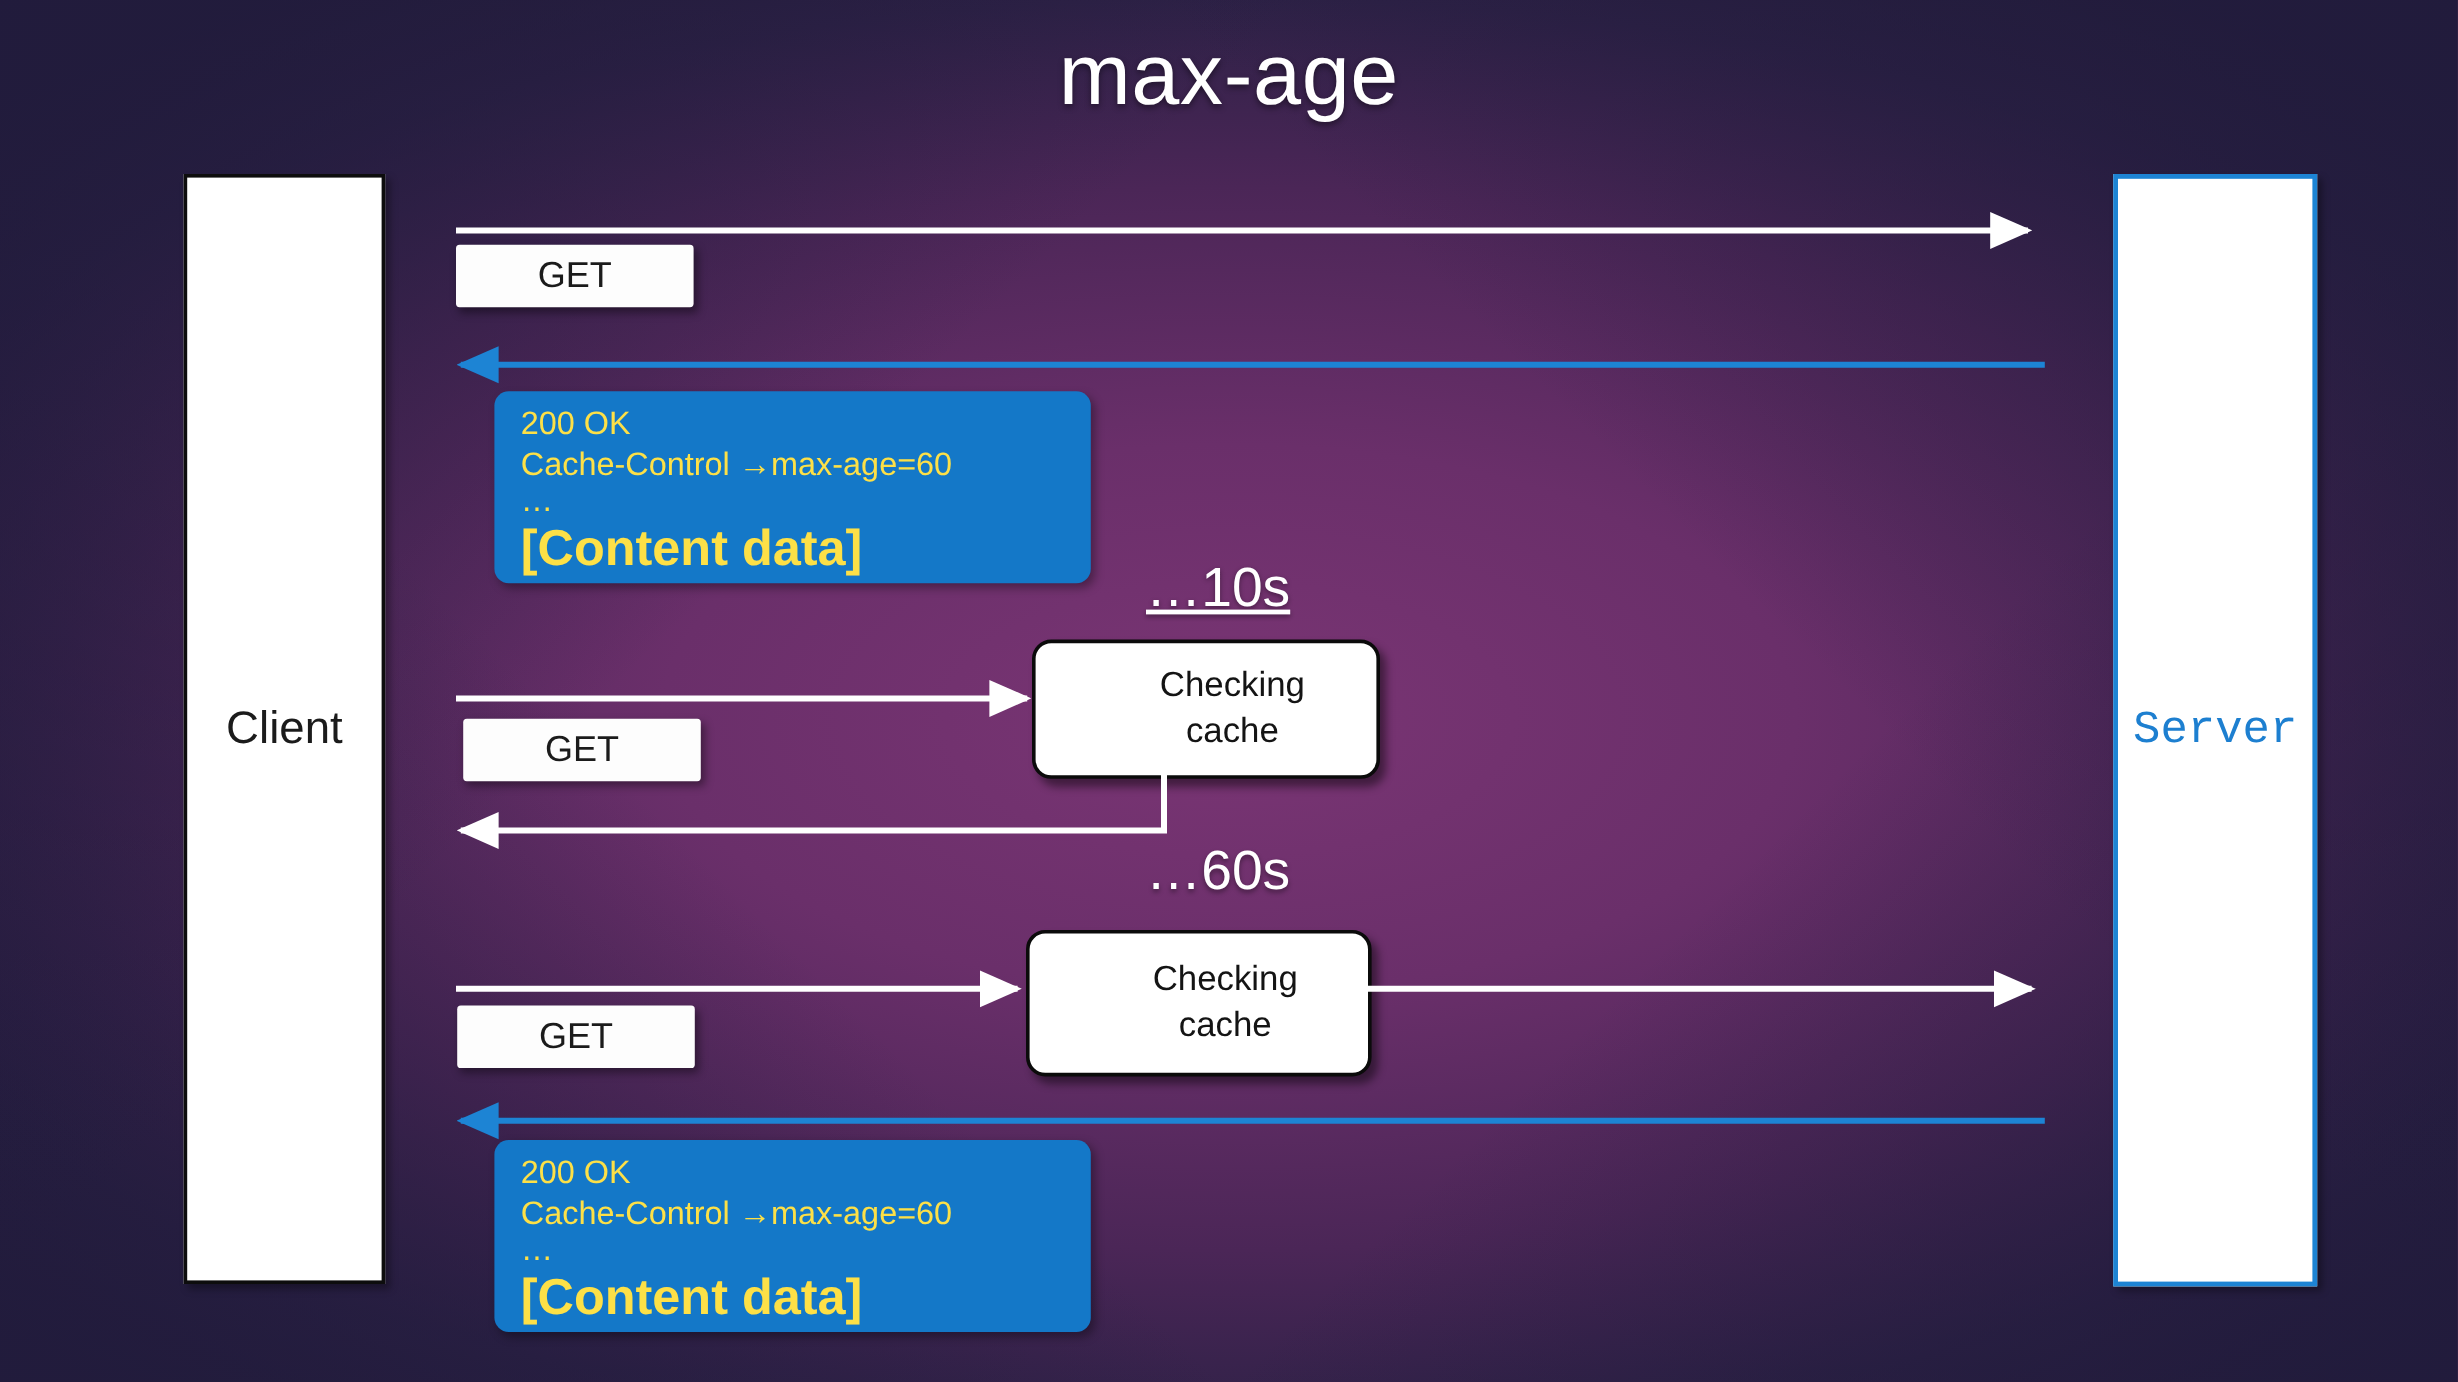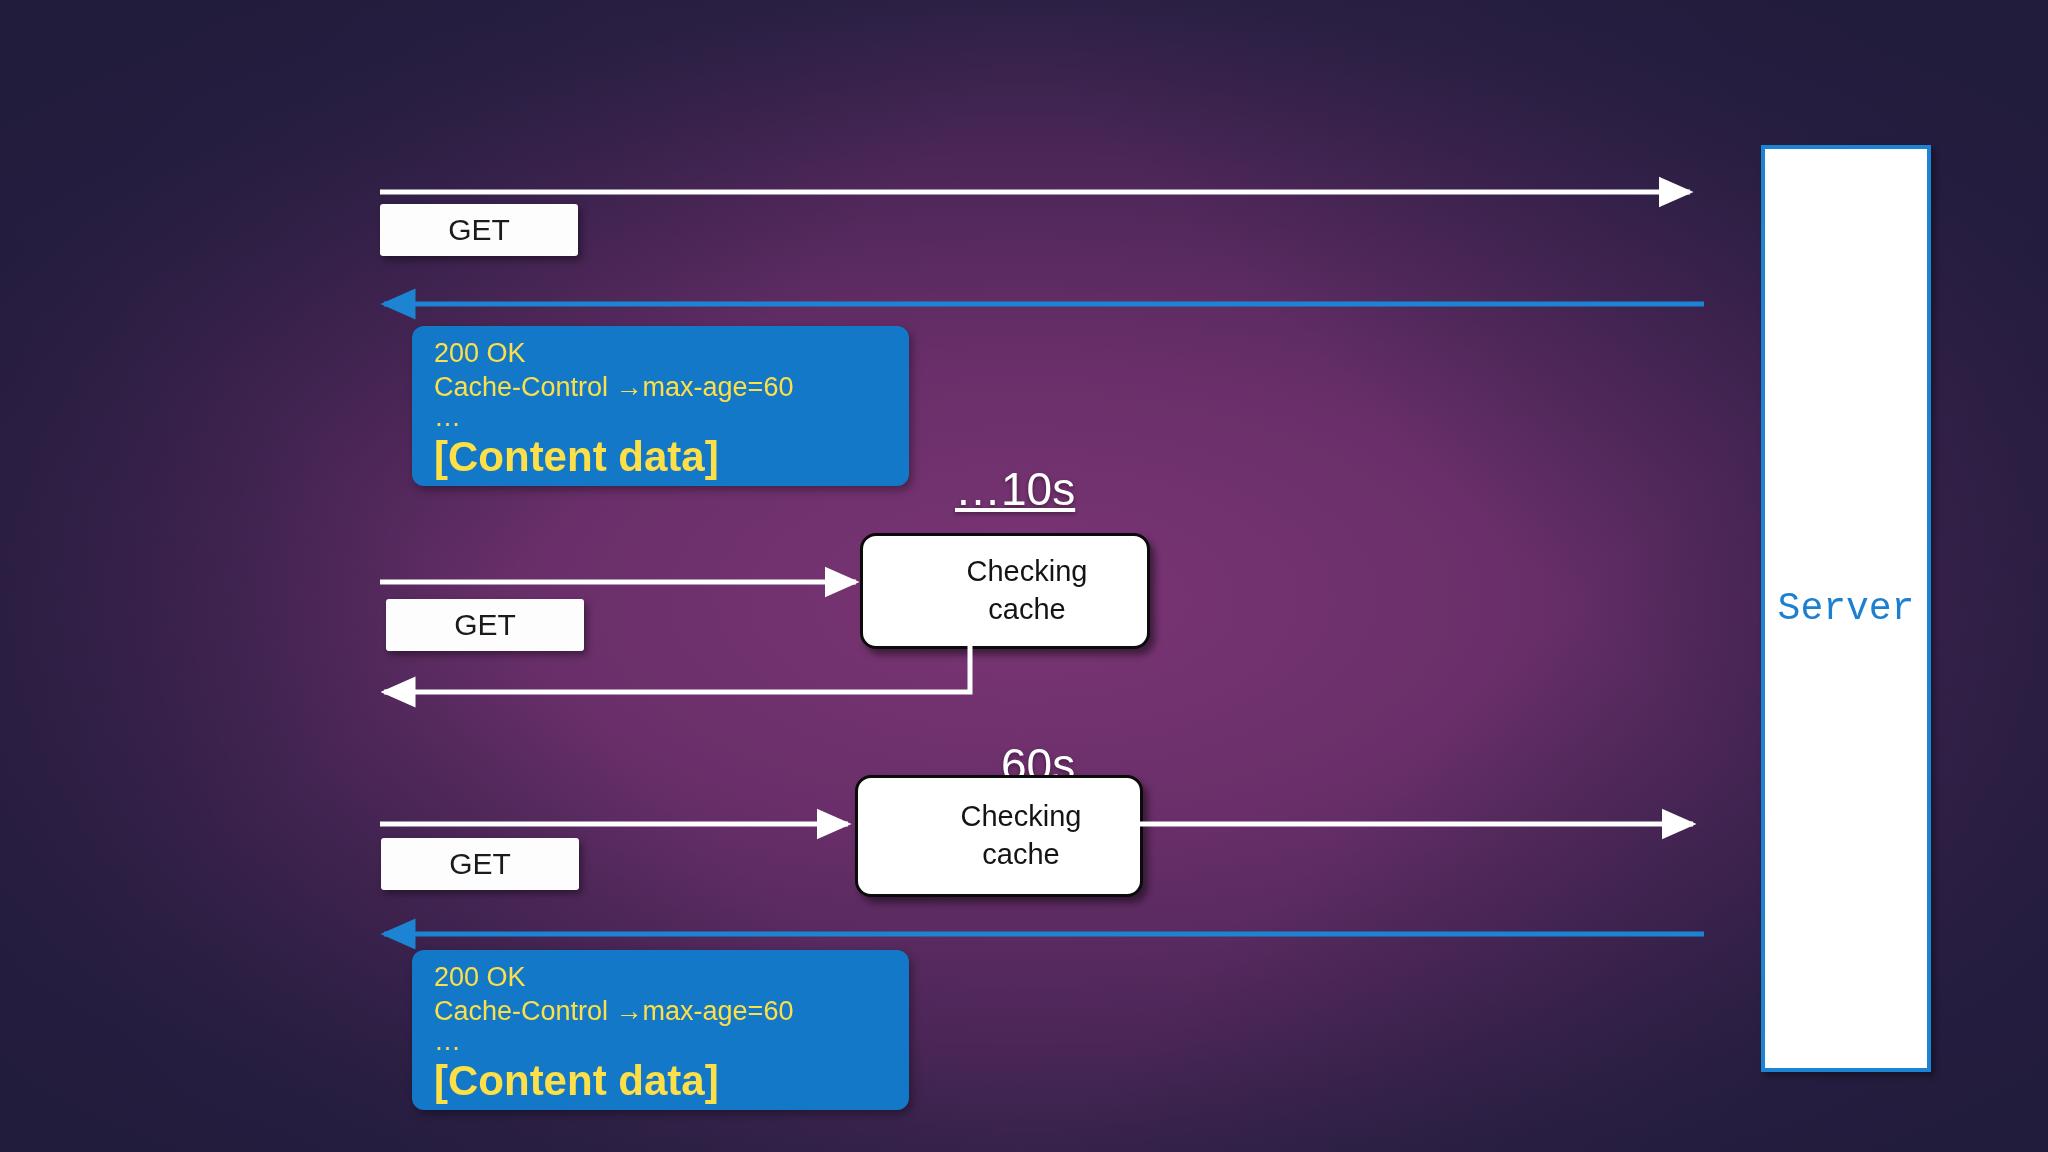--- a/index.html
+++ b/index.html
@@ -151,21 +151,25 @@
     font-weight: bold;
   }
 </style>
 </head>
 <body>
 
 <div id="slide">
 
   <div id="vignette"></div>
 
-
+  <div class="title">max-age</div>
+
+  <div id="client-lifeline" class="lifeline">
+    <span class="lifeline-label">Client</span>
+  </div>
 
   <div id="server-lifeline" class="lifeline">
     <span class="lifeline-label">Server</span>
   </div>
 
   <svg class="arrow-svg" style="left:370px; top:170px;" width="1340" height="46" viewBox="0 0 1340 46">
     <defs>
       <marker id="wtip" viewBox="0 0 10 10" refX="9" refY="5" markerWidth="7" markerHeight="7" orient="auto-start-reverse">
         <path d="M 0 0.6 L 10 5 L 0 9.4 z" fill="#ffffff"></path>
       </marker>
@@ -203,21 +207,21 @@
   </svg>
 
   <div class="get-box" style="left:386px; top:599px; width:198px; height:52px;">
     <span>GET</span>
   </div>
 
   <svg class="arrow-svg" style="left:370px; top:630px;" width="640" height="110" viewBox="0 0 640 110">
     <path d="M 600 10 L 600 62 L 14 62" fill="none" stroke="#ffffff" stroke-width="5" marker-end="url(#wtip)"></path>
   </svg>
 
-  <div class="timer" style="left:955px; top:738px;">…60s</div>
+  <div class="timer" style="left:955px; top:698px;">…60s</div>
 
   <div class="check-box" style="left:855px; top:775px; width:238px; height:116px;">
     <span>Checking</span>
     <span>cache</span>
   </div>
 
   <svg class="arrow-svg" style="left:370px; top:802px;" width="490" height="44" viewBox="0 0 490 44">
     <line x1="10" y1="22" x2="478" y2="22" stroke="#ffffff" stroke-width="5" marker-end="url(#wtip)"></line>
   </svg>
 

